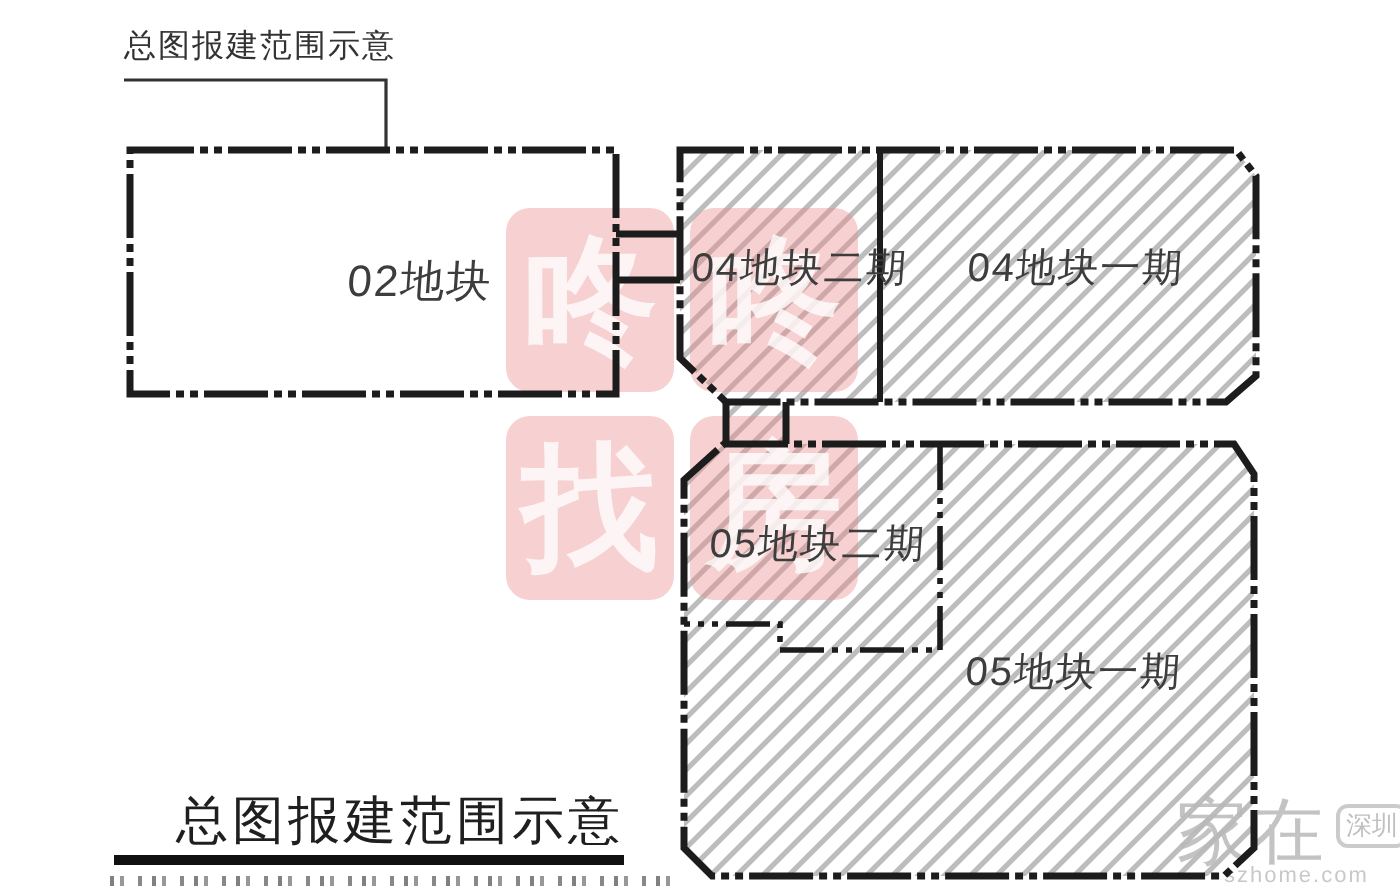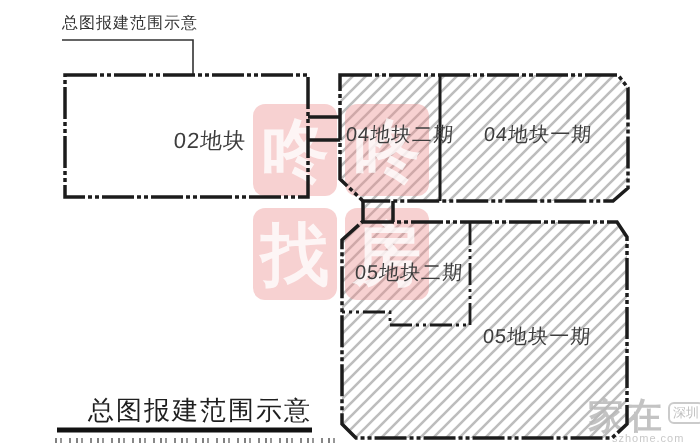--- a/index.html
+++ b/index.html
@@ -20,21 +20,21 @@
     background:rgba(236,140,140,0.40);border-radius:12px;
     display:flex;align-items:center;justify-content:center;
   }
   .wm-tile span{
     font-size:68px;font-weight:700;line-height:1;
     color:rgba(255,255,255,0.78);
   }
   
   .wm-gray{position:absolute;left:588px;top:396px;z-index:2;width:120px;pointer-events:none;}
   .wm-gray .big{
-    font-size:36px;font-weight:700;letter-spacing:2px;color:rgba(185,185,185,0.85);
+    font-size:36px;font-weight:400;letter-spacing:2px;color:rgba(185,185,185,0.85);
     display:inline-block;vertical-align:middle;line-height:40px;
   }
   .wm-gray .badge{
     display:inline-block;vertical-align:top;margin-left:4px;margin-top:6px;
     border:2px solid rgba(190,190,190,0.8);border-radius:6px;padding:0 3px;
     font-size:13px;color:rgba(185,185,185,0.9);line-height:18px;
   }
   .wm-gray .url{
     margin-top:-4px;margin-left:24px;font-size:11px;letter-spacing:1px;
     color:rgba(190,190,190,0.85);

